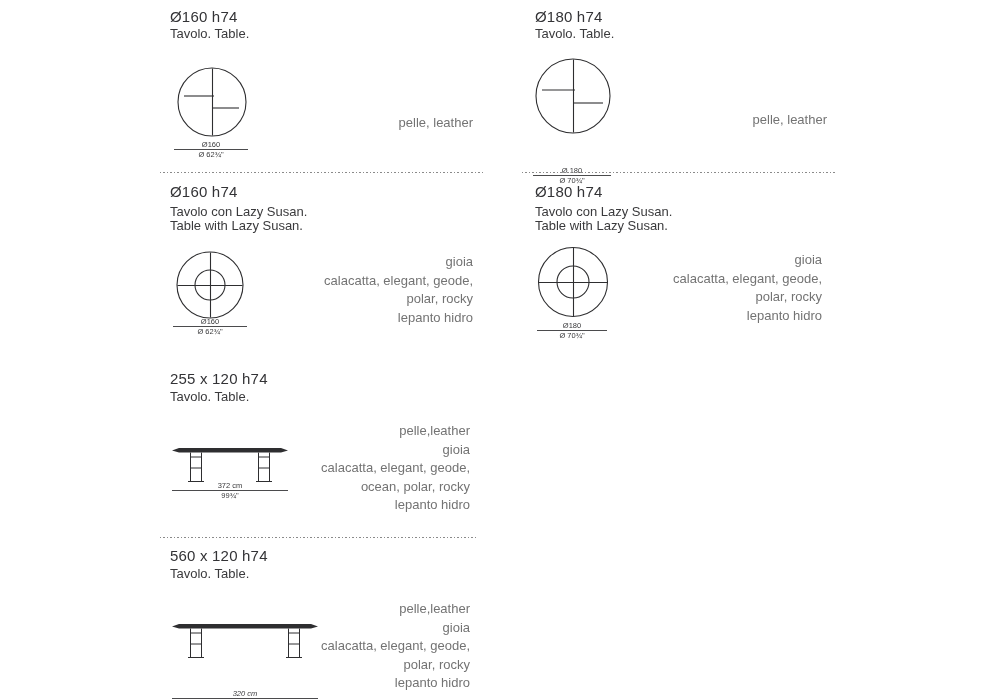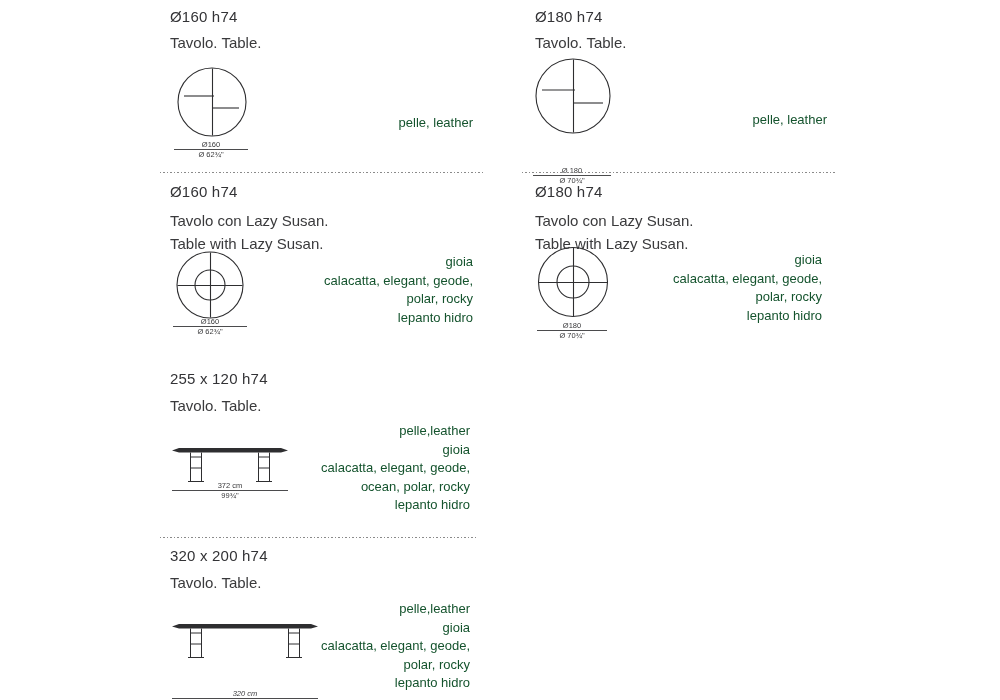--- a/index.html
+++ b/index.html
@@ -1,22 +1,22 @@
 <!DOCTYPE html>
 <html><head>
 <meta charset="utf-8">
 <style>
   html,body{margin:0;padding:0;}
   body{background:#ffffff;font-family:"Liberation Sans", sans-serif;}
   .sheet{position:relative;width:1000px;height:700px;background:#ffffff;overflow:hidden;
          color:#3a3a3c;-webkit-font-smoothing:antialiased;}
   .abs{position:absolute;}
   .title{font-size:15px;letter-spacing:.2px;color:#333336;white-space:nowrap;}
-  .subtitle{font-size:15px;line-height:14px;color:#3a3a3c;white-space:nowrap;margin-top:9px;}
-  .materials{font-size:13px;line-height:18.5px;text-align:right;color:#14532d;white-space:nowrap;}
+  .subtitle{font-size:13px;line-height:14px;color:#3a3a3c;white-space:nowrap;}
+  .materials{font-size:13px;line-height:18.5px;text-align:right;color:#737373;white-space:nowrap;}
   .dim{text-align:center;font-size:7.5px;line-height:9px;color:#39393b;}
   .dim-line{border-top:1px solid #4b4b4d;margin:0;height:0;}
   .divider{height:1px;background-image:repeating-linear-gradient(to right,#8a8a8a 0 1.5px,transparent 1.5px 3.5px);}
   svg{display:block;}
   svg line, svg circle{stroke:#2e2e30;fill:none;}
 </style>
 </head>
 <body>
 
 <div class="sheet">
@@ -133,21 +133,21 @@
   <div class="abs materials" style="right:530px;top:422px;">
     <div>pelle,leather</div>
     <div>gioia</div>
     <div>calacatta, elegant, geode,</div>
     <div>ocean, polar, rocky</div>
     <div>lepanto hidro</div>
   </div>
 
   <div class="abs divider" style="left:160px;top:537px;width:316px;"></div>
 
-  <div class="abs title" style="left:170px;top:547px;">320 x 200 h74</div>
+  <div class="abs title" style="left:170px;top:547px;">560 x 120 h74</div>
   <div class="abs" style="left:170px;top:567px;">
     <div class="subtitle">Tavolo. Table.</div>
   </div>
   <svg class="abs" style="left:172px;top:617px;" width="146" height="46" viewBox="0 0 146 46">
     <polygon points="0,9.5 7,7 139,7 146,9.5 139,11.5 7,11.5" fill="#2e2e30" stroke="none"></polygon>
     <line x1="18.5" y1="11.5" x2="18.5" y2="40.5" stroke-width="1"></line>
     <line x1="29.5" y1="11.5" x2="29.5" y2="40.5" stroke-width="1"></line>
     <line x1="18.5" y1="16" x2="29.5" y2="16" stroke-width="1"></line>
     <line x1="18.5" y1="27" x2="29.5" y2="27" stroke-width="1"></line>
     <line x1="16" y1="40.5" x2="32" y2="40.5" stroke-width="1"></line>

